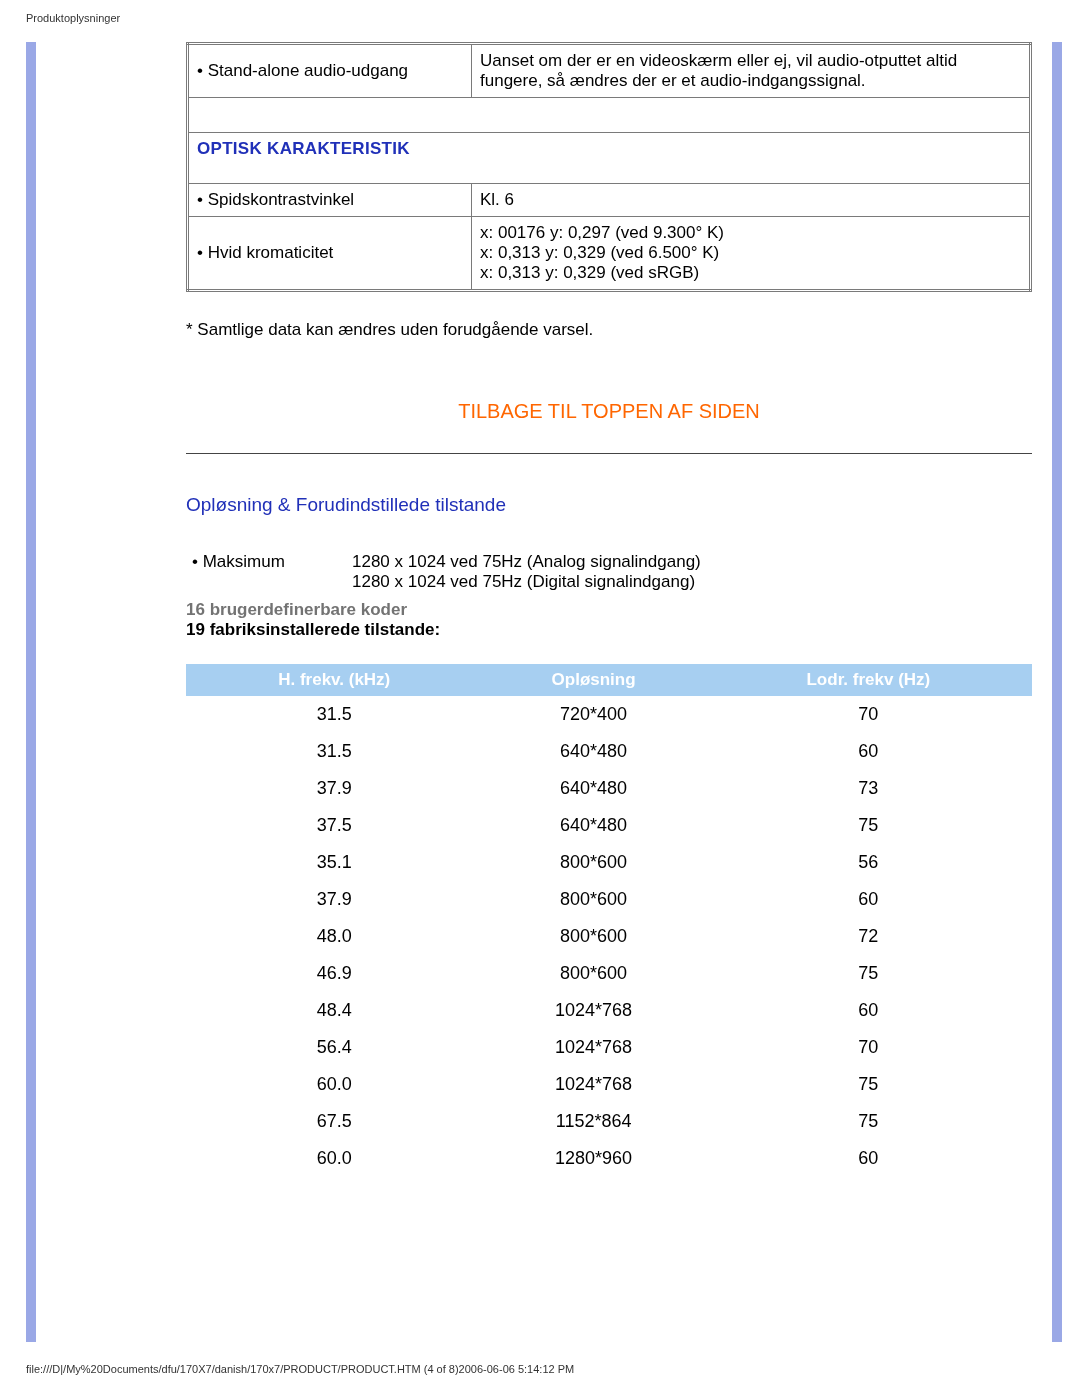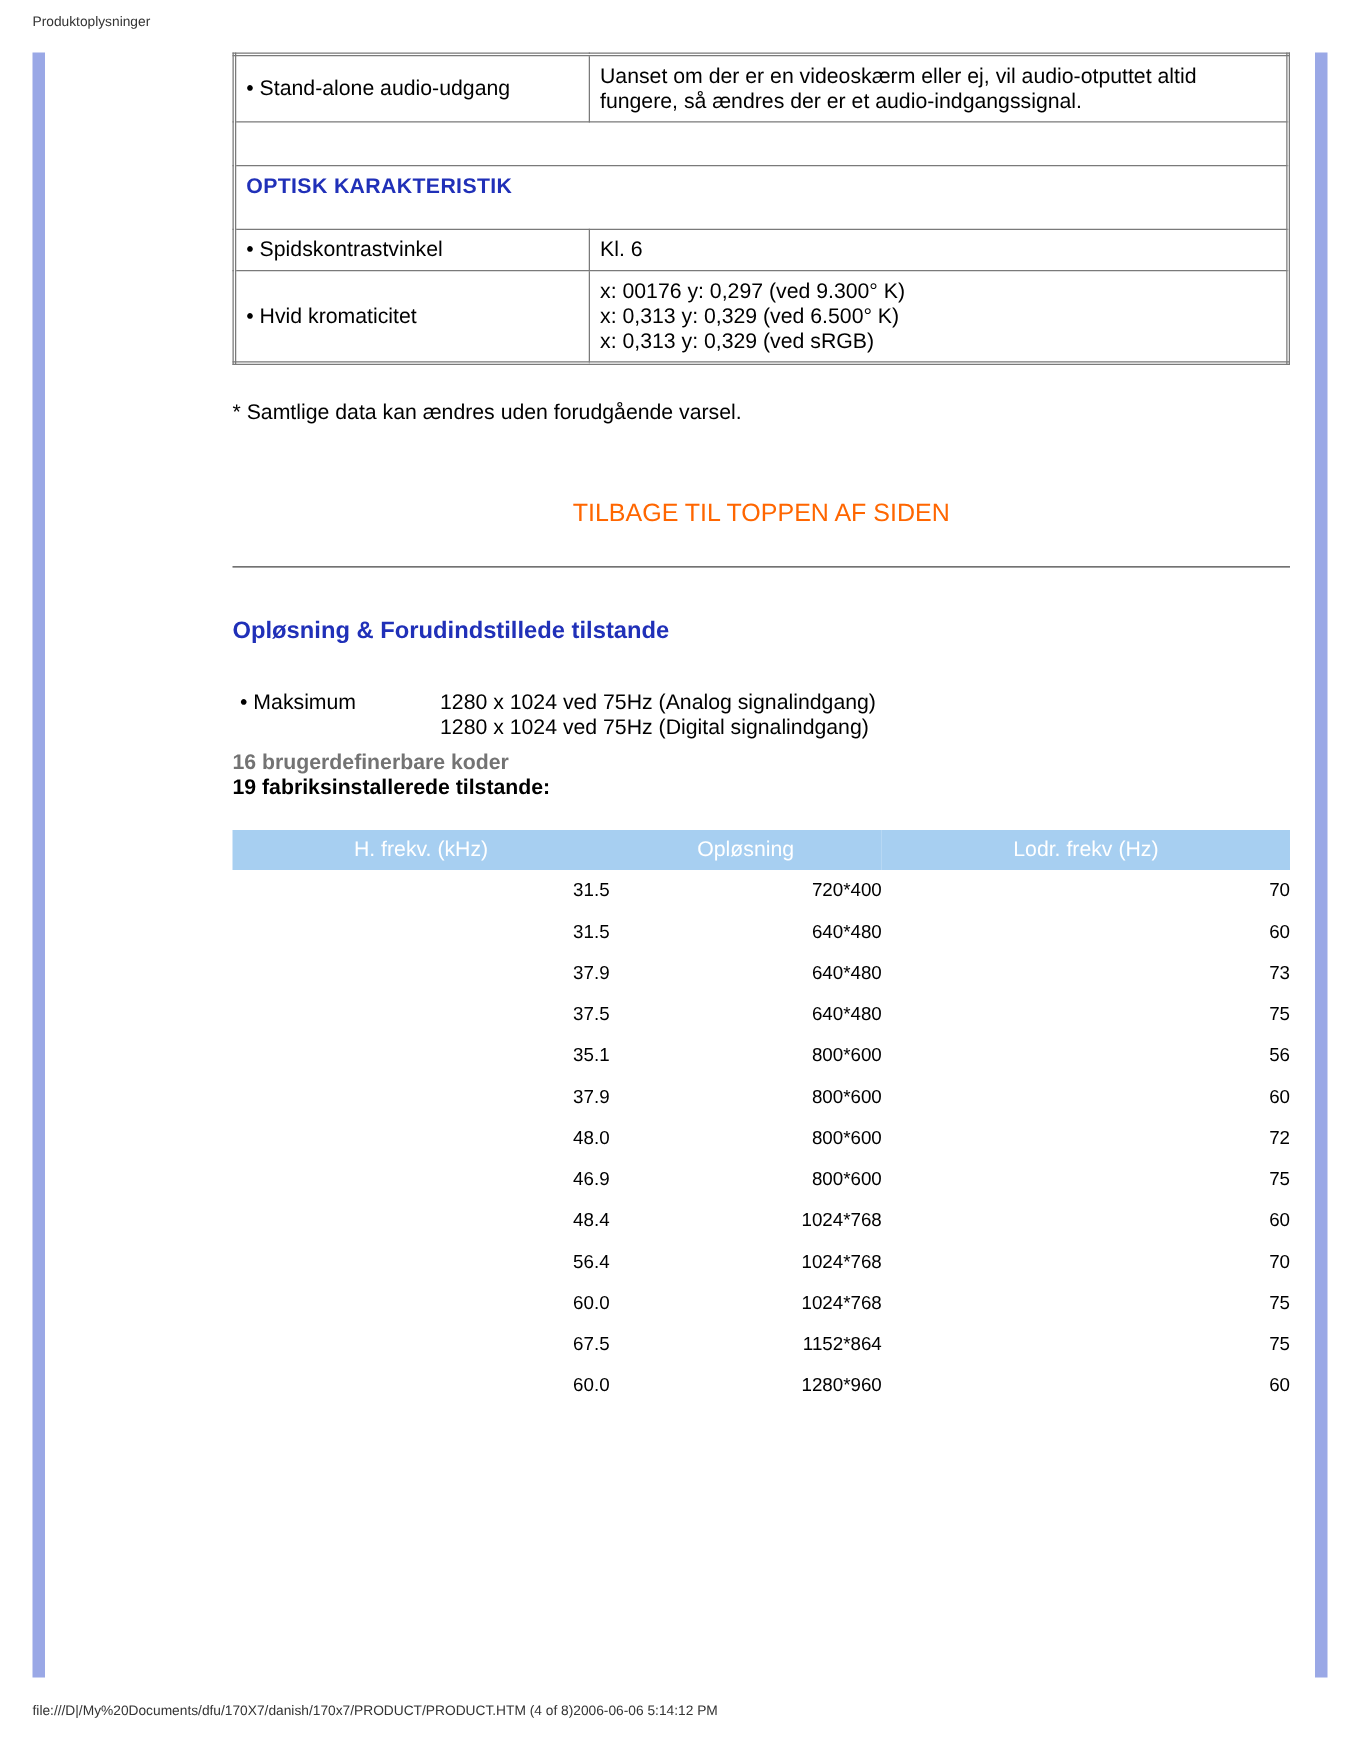--- a/index.html
+++ b/index.html
@@ -10,29 +10,29 @@
   .left-bar{position:absolute;top:0;left:0;width:10px;height:100%;background:#9aa8e6}
   .right-bar{position:absolute;top:0;right:0;width:10px;height:100%;background:#9aa8e6}
   .content{margin-left:160px;margin-right:30px}
   table.spec{border-collapse:collapse;width:100%;border:3px double #7a7a7a}
   table.spec td{border:1px solid #7a7a7a;padding:6px 8px;vertical-align:middle;font-size:17px}
   .bullet::before{content:"• ";}
   .section-title{color:#2030b8;font-weight:bold;font-size:17px;letter-spacing:.3px;font-variant:small-caps}
   .note{margin-top:28px;margin-bottom:60px}
   .toplink{color:#ff6600;font-size:20px;text-align:center;margin-bottom:30px}
   .hr{height:1px;background:#444;margin:0 0 40px 0}
-  .h2{color:#2030b8;font-weight:bold;font-size:19px;margin-bottom:36px}
+  .h2{color:#2030b8;font-weight:normal;font-size:19px;margin-bottom:36px}
   .spec-list{margin-left:6px}
   .spec-list .row{display:flex;margin-bottom:6px}
   .spec-list .lab{width:160px}
   .blk{margin-top:8px}
   .blk .link{color:#737373;font-weight:bold}
   table.modes{border-collapse:collapse;width:100%;margin-top:24px}
-  table.modes th{background:#a7cff1;color:#fff;font-weight:normal;text-align:center;padding:6px 0;font-size:17px}
-  table.modes td{text-align:right;padding:8px 0;font-size:15px}
+  table.modes th{background:#a7cff1;color:#fff;font-weight:bold;text-align:center;padding:6px 0;font-size:17px}
+  table.modes td{text-align:center;padding:8px 0;font-size:18px}
 </style>
 </head>
 <body>
 <div class="page">
   <div class="header-title">Produktoplysninger</div>
   <div class="footer-path">file:///D|/My%20Documents/dfu/170X7/danish/170x7/PRODUCT/PRODUCT.HTM (4 of 8)2006-06-06 5:14:12 PM</div>
 
   <div class="content-outer">
     <div class="left-bar"></div>
     <div class="right-bar"></div>

